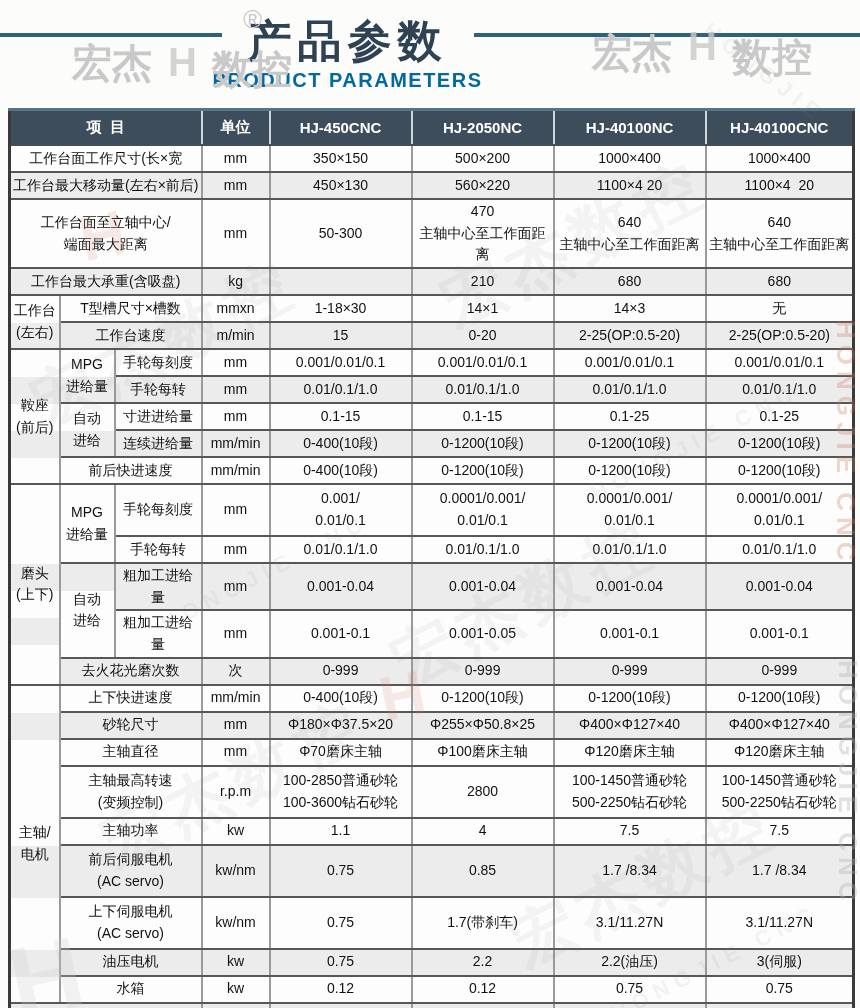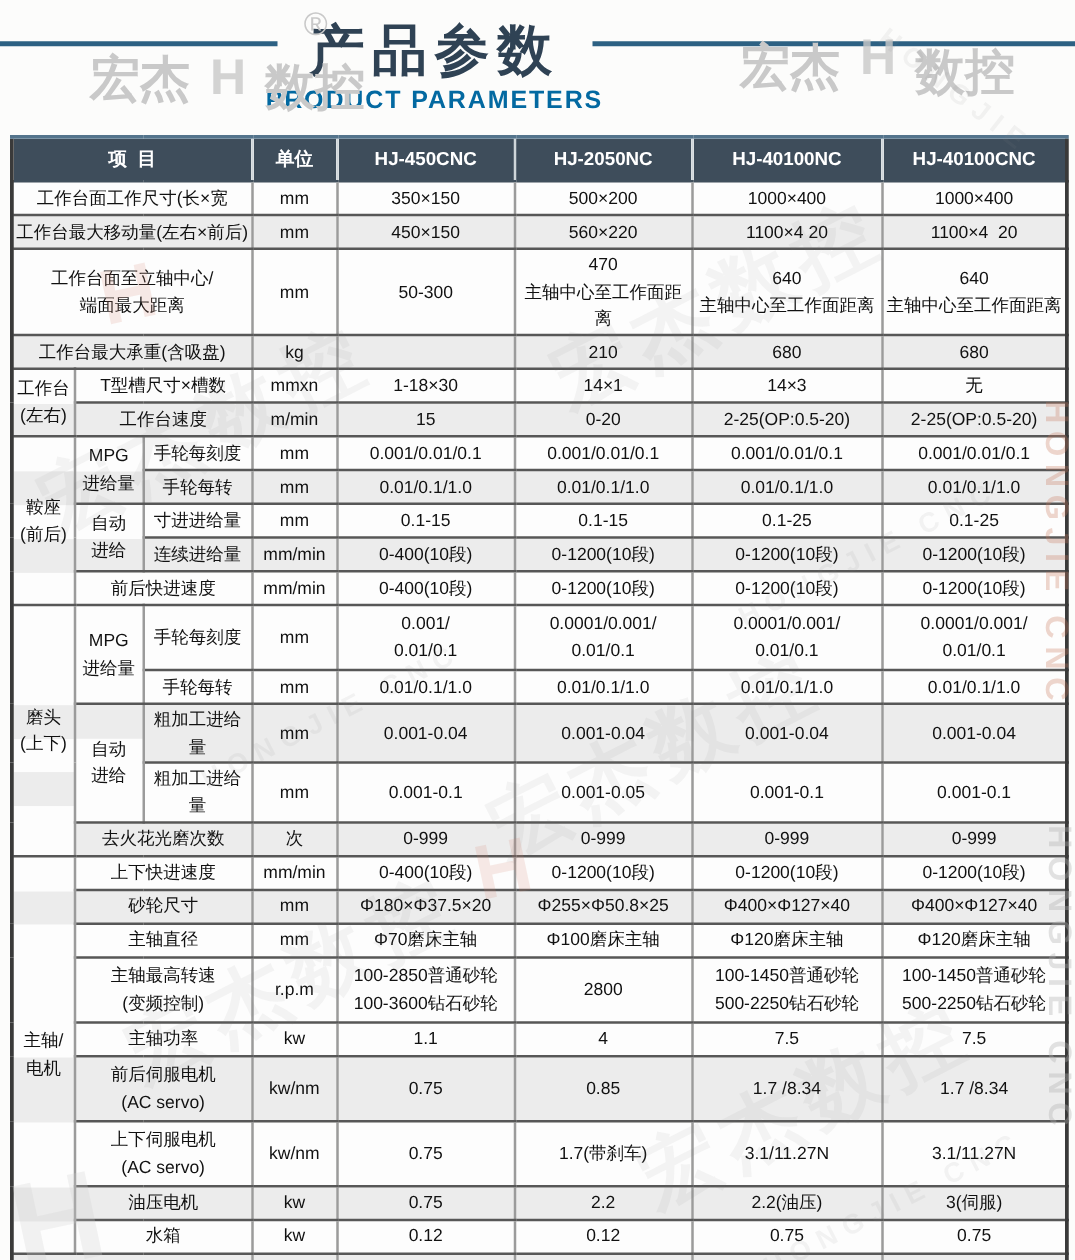--- a/index.html
+++ b/index.html
@@ -92,21 +92,21 @@
       <td class="lbl" colspan="3">工作台面工作尺寸(长×宽</td>
       <td>mm</td>
       <td>350×150</td>
       <td>500×200</td>
       <td>1000×400</td>
       <td>1000×400</td>
     </tr>
     <tr class="s g">
       <td class="lbl" colspan="3">工作台最大移动量(左右×前后)</td>
       <td>mm</td>
-      <td>450×150</td>
+      <td>450×130</td>
       <td>560×220</td>
       <td>1100×4 20</td>
       <td>1100×4  20</td>
     </tr>
     <tr class="m">
       <td class="lbl" colspan="3">工作台面至立轴中心/
 端面最大距离</td>
       <td>mm</td>
       <td>50-300</td>
       <td>470

